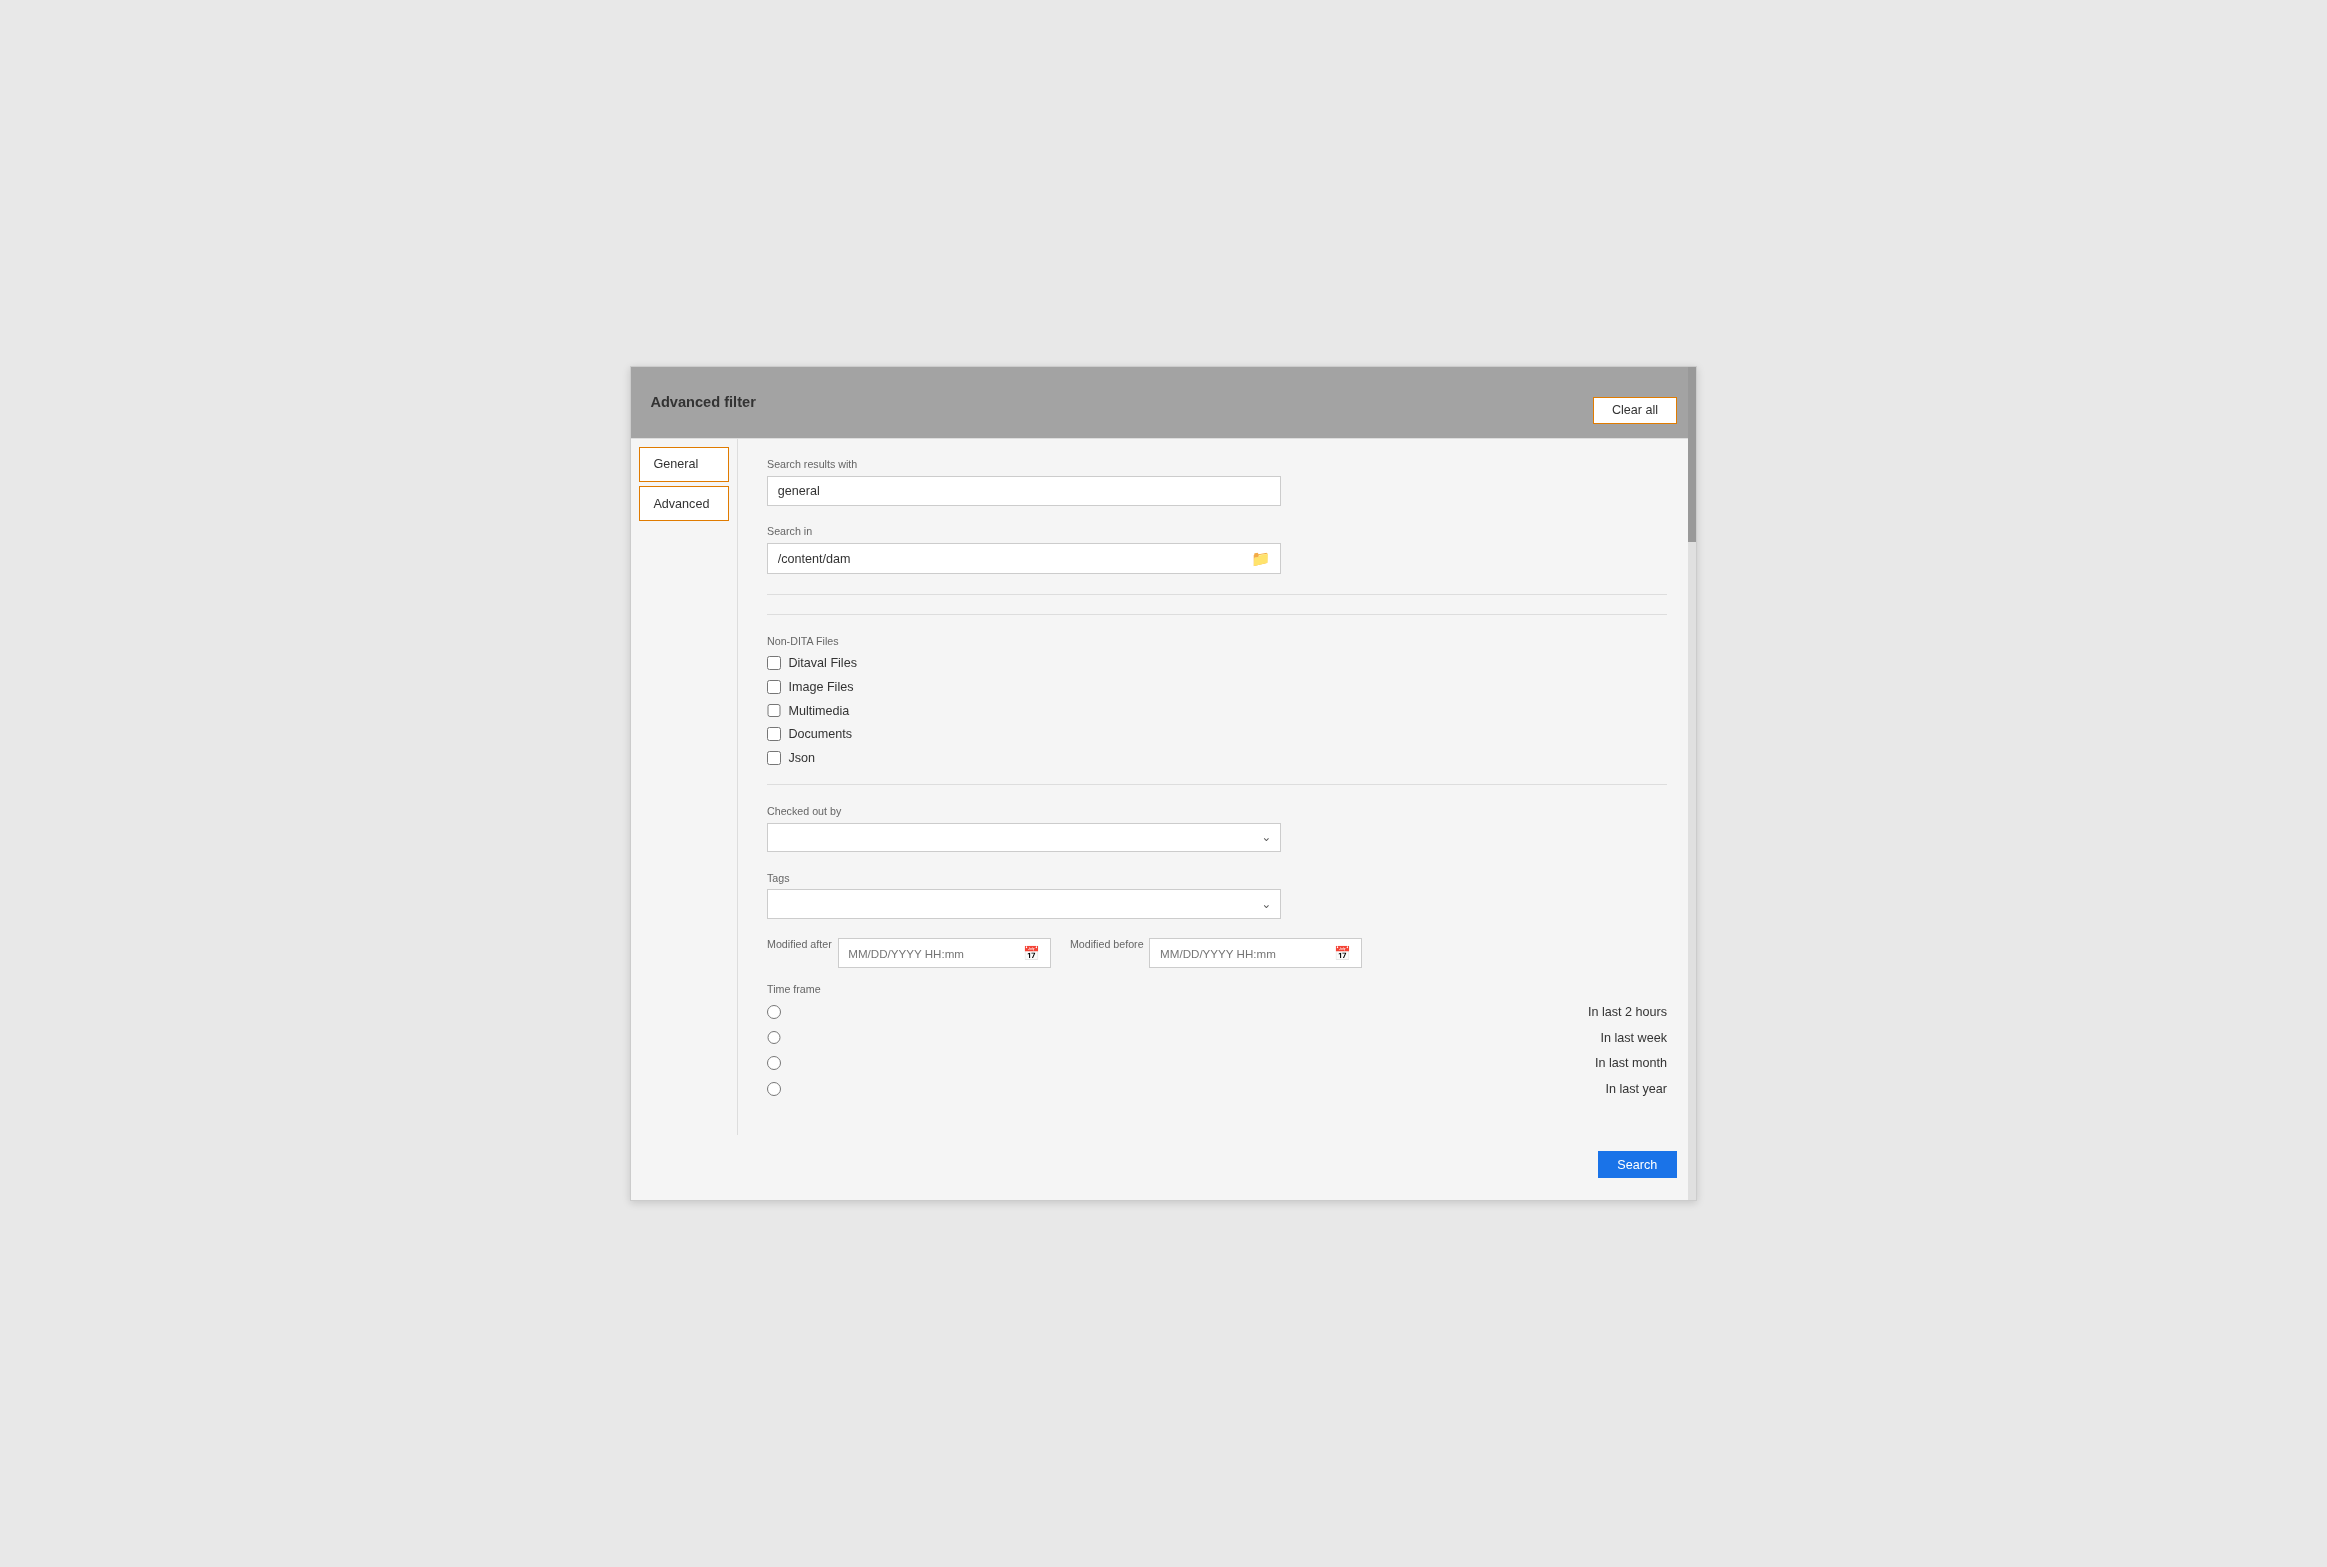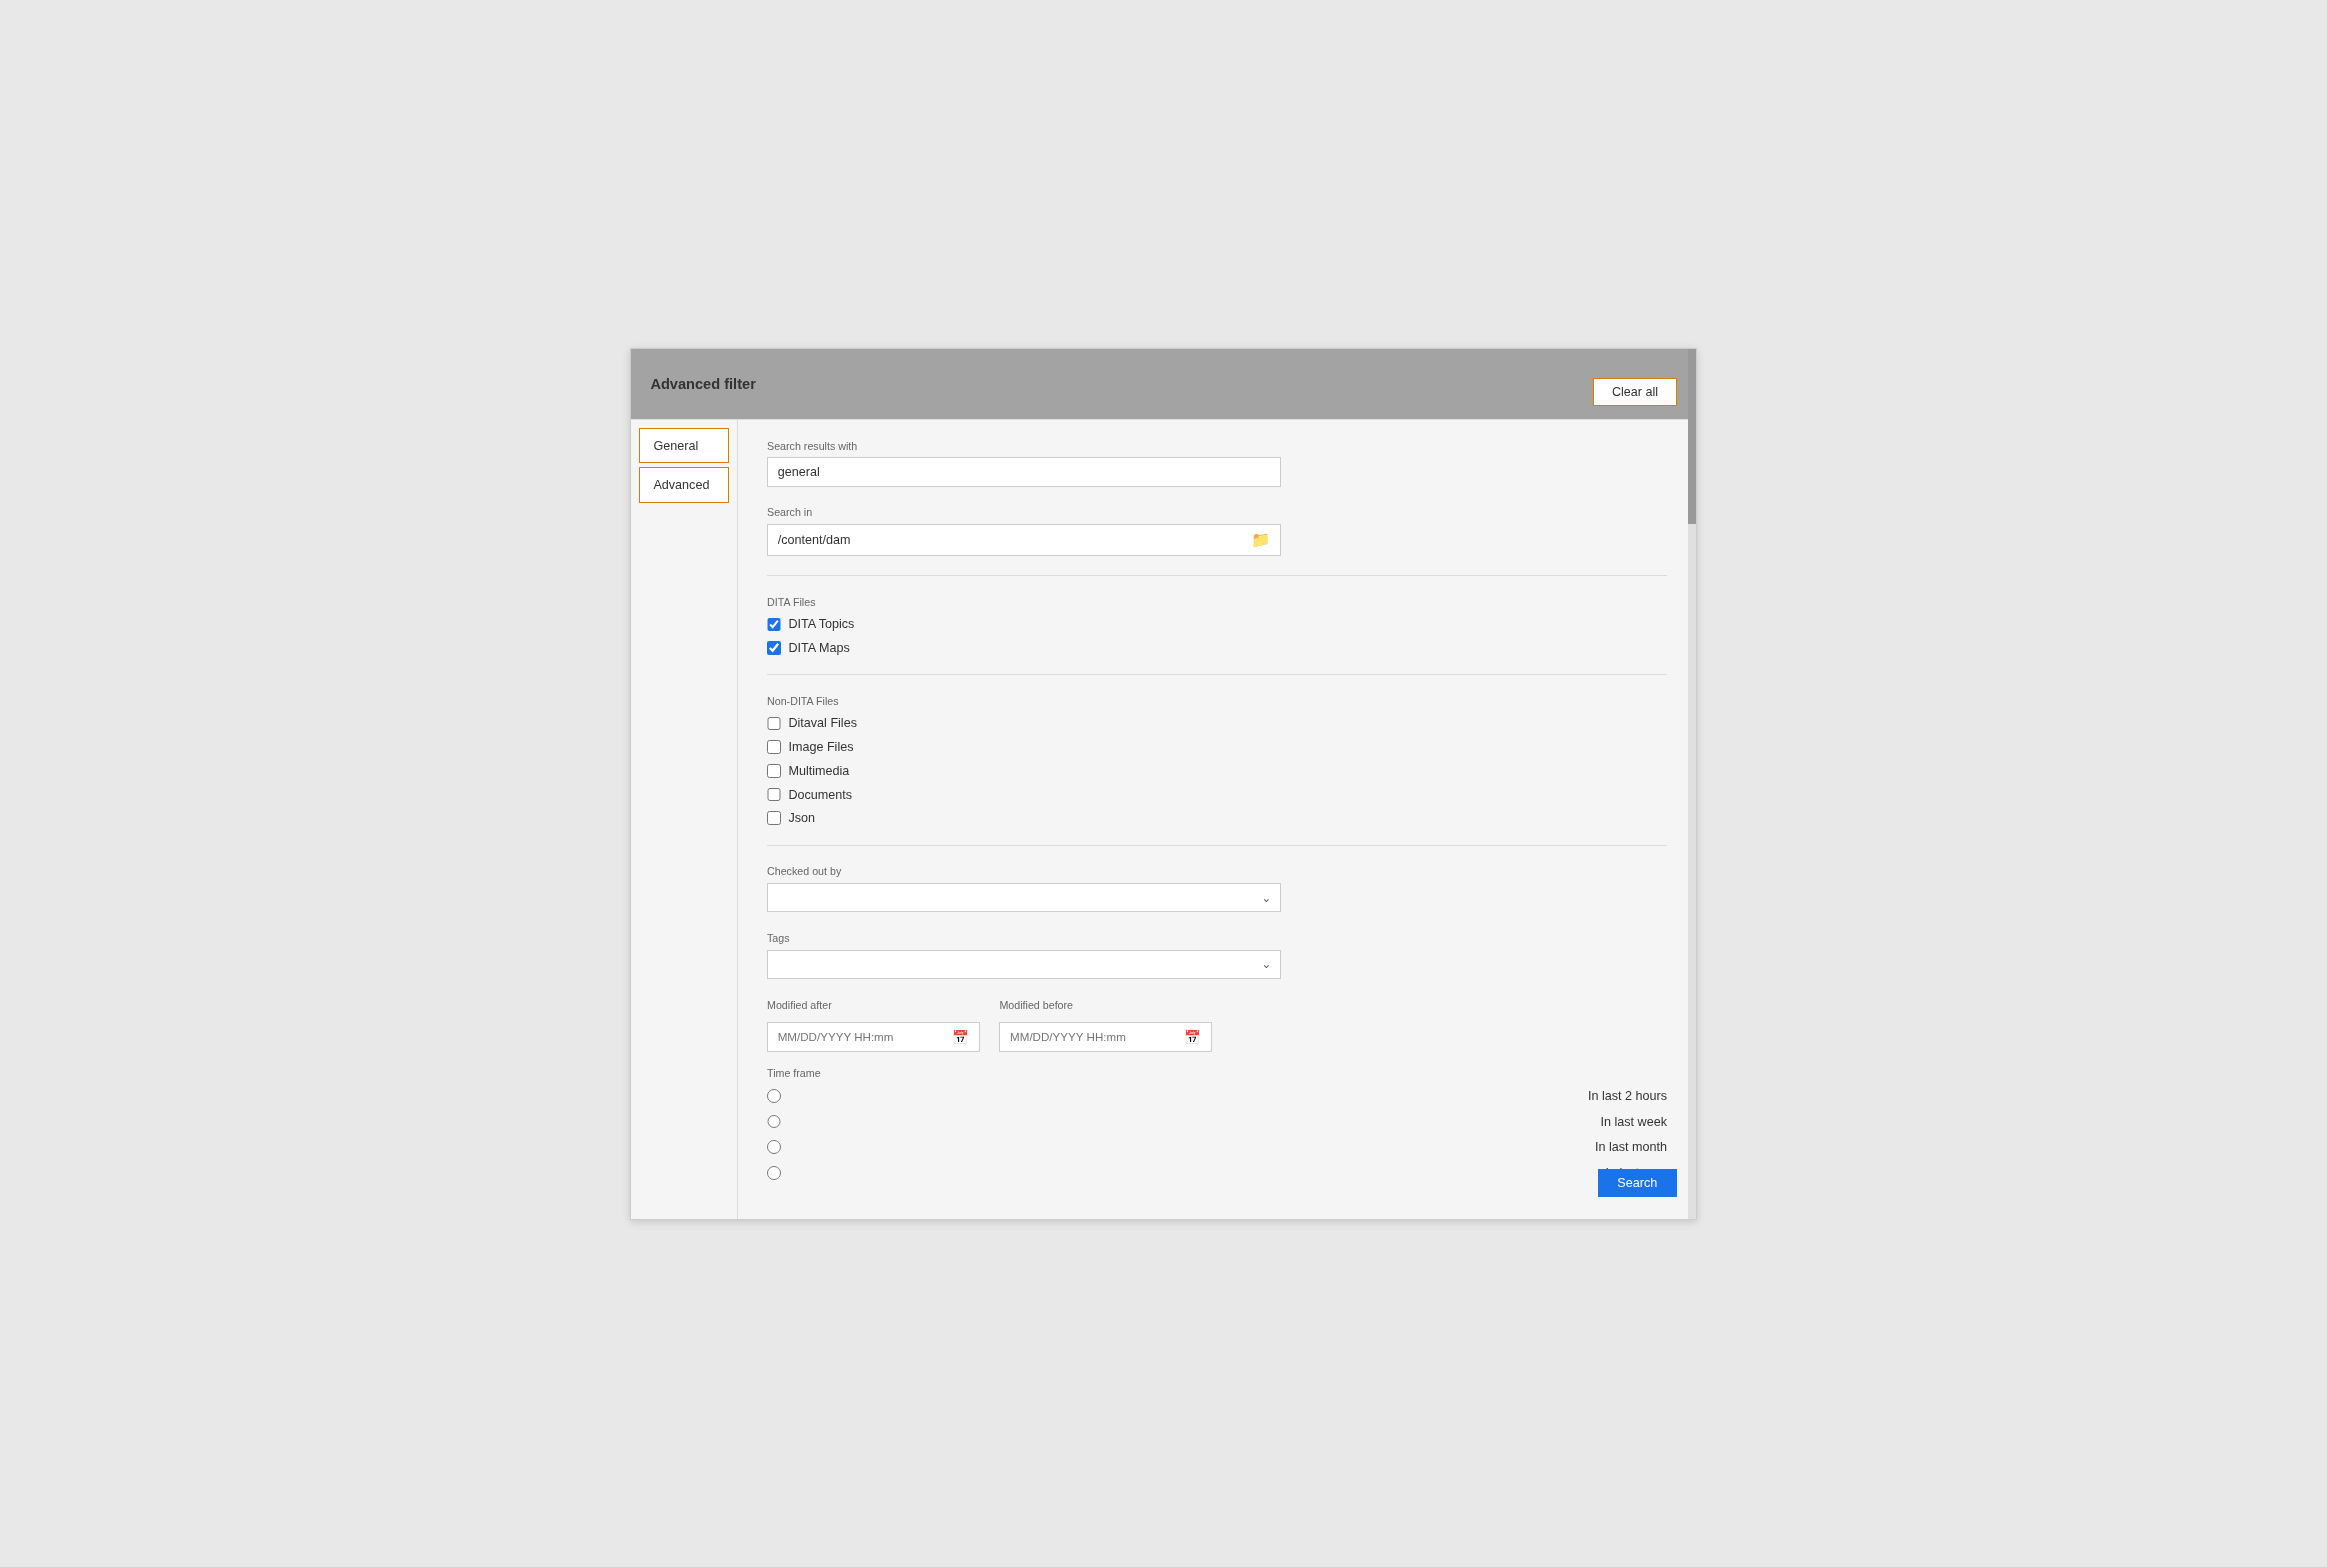--- a/index.html
+++ b/index.html
@@ -198,21 +198,21 @@
       font-size: 11.6px;
       color: #555;
     }
     .date-row {
       display: flex;
       gap: 19.4px;
       margin-bottom: 15.5px;
     }
     .date-field {
       display: flex;
-      flex-direction: column;
+      flex-direction: row;
       gap: 5.8px;
     }
     .date-input-wrapper {
       display: flex;
       align-items: center;
       border: 1px solid #ccc;
       background: white;
       width: 213px;
     }
     .date-input {
@@ -278,31 +278,20 @@
       <div class="section">
         <label class="field-label">Search in</label>
         <div class="path-input-wrapper">
           <input class="path-input" type="text" value="/content/dam" style="">
           <span class="folder-icon">📁</span>
         </div>
       </div>
 
       <hr class="section-divider">
 
-      <div class="section">
-        <span class="section-subtitle">DITA Files</span>
-        <div class="checkbox-item">
-          <input type="checkbox" id="dita-topics" checked="" style="">
-          <label for="dita-topics">DITA Topics</label>
-        </div>
-        <div class="checkbox-item">
-          <input type="checkbox" id="dita-maps" checked="" style="">
-          <label for="dita-maps">DITA Maps</label>
-        </div>
-      </div>
 
       <hr class="section-divider">
 
       <div class="section">
         <span class="section-subtitle">Non-DITA Files</span>
         <div class="checkbox-item">
           <input type="checkbox" id="ditaval" style="">
           <label for="ditaval">Ditaval Files</label>
         </div>
         <div class="checkbox-item">

